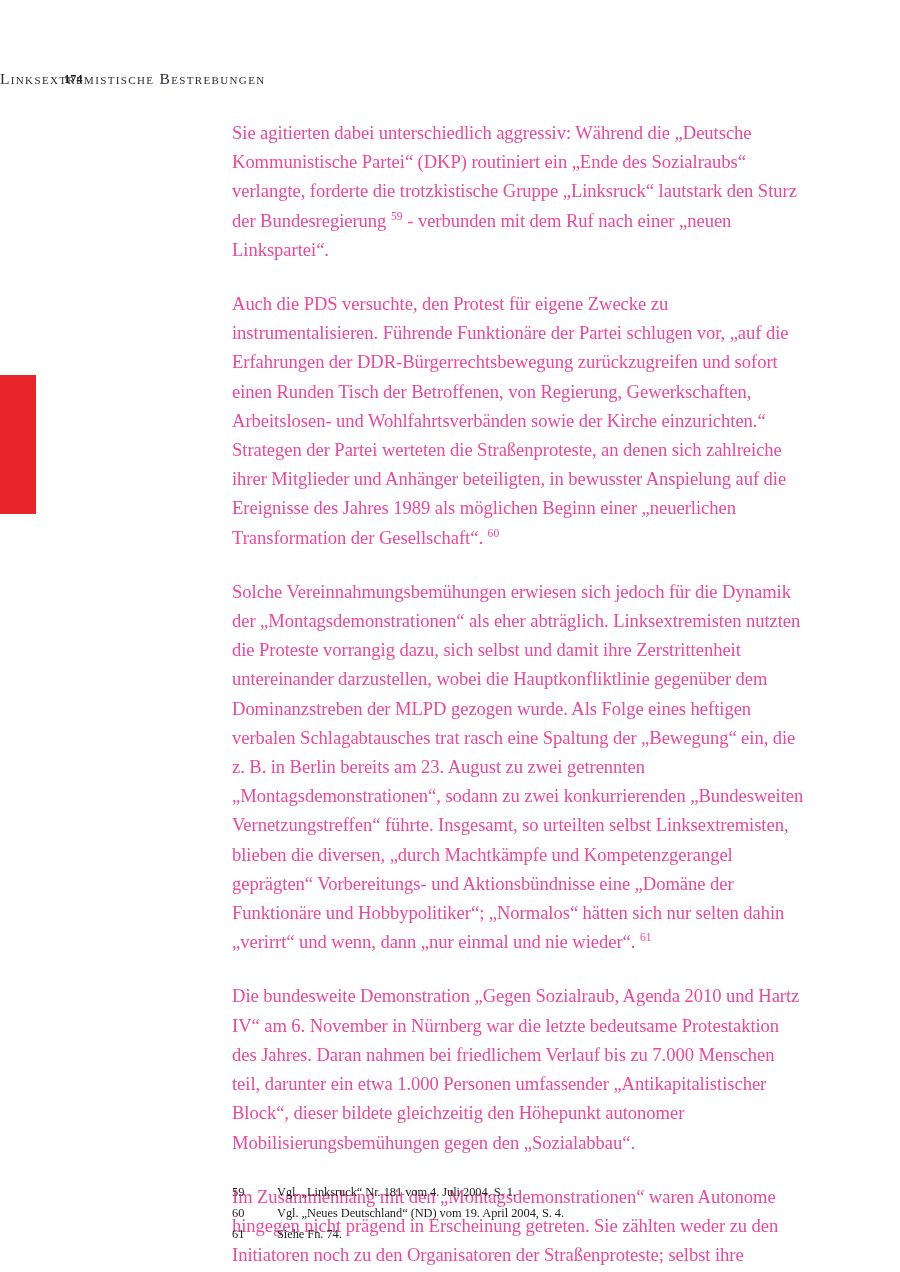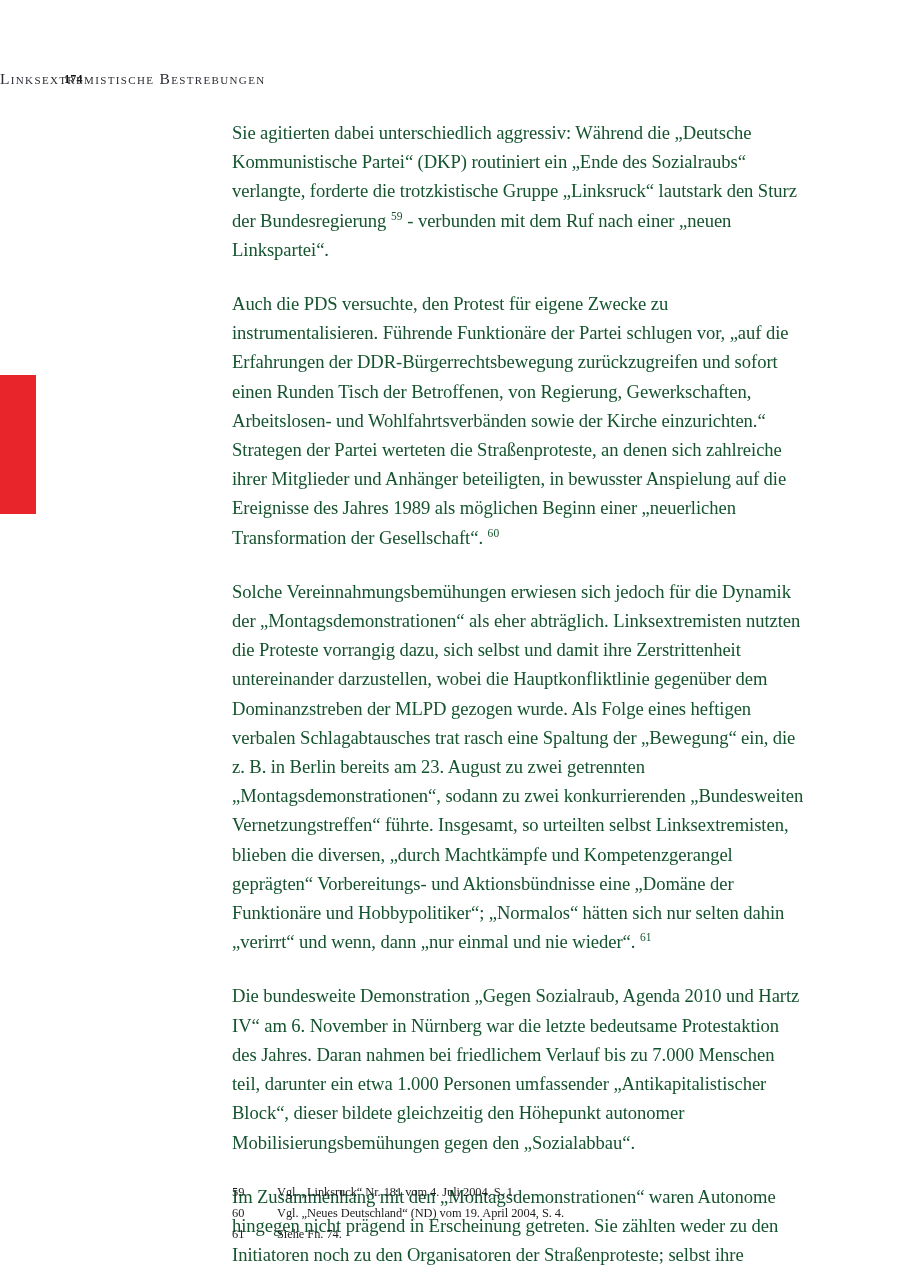--- a/index.html
+++ b/index.html
@@ -71,21 +71,21 @@
     position: absolute;
     left: 232px;
     top: 118px;
     width: 574px;
   }
   .para {
     font-size: 18.6px;
     line-height: 29.2px;
     text-align: left;
     margin: 0 0 25px 0;
-    color: #14532d;
+    color: #ec4899;
     letter-spacing: -0.05px;
     word-spacing: -0.1px;
     white-space: pre-wrap;
   }
   .para:last-child { margin-bottom: 0; }
 
   .fn-ref {
     font-size: 11.5px;
     vertical-align: 0.62em;
     line-height: 0;

